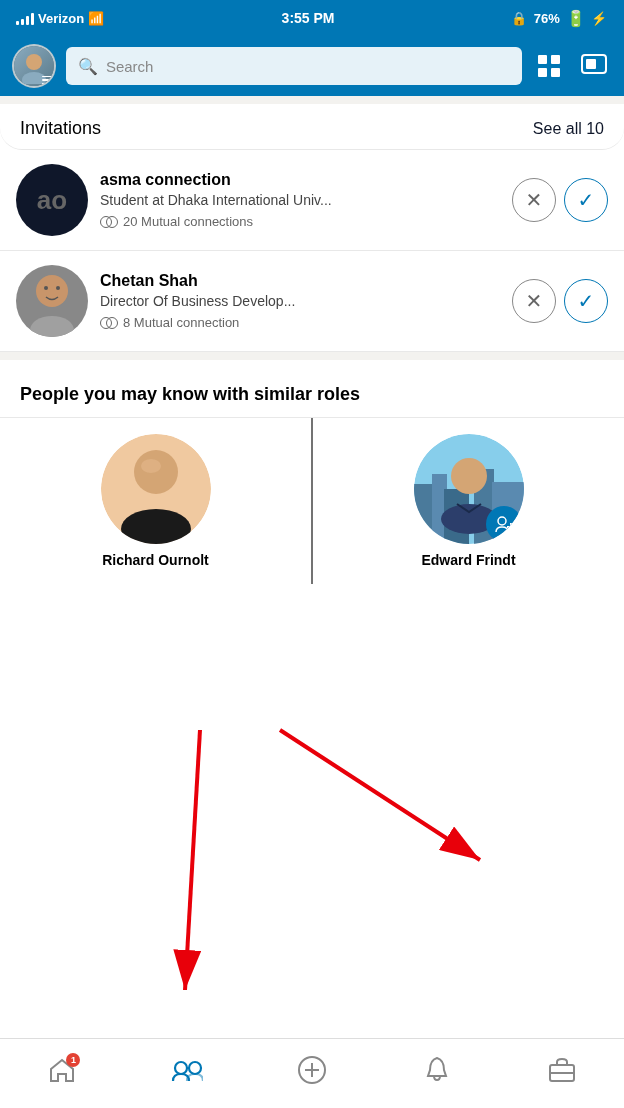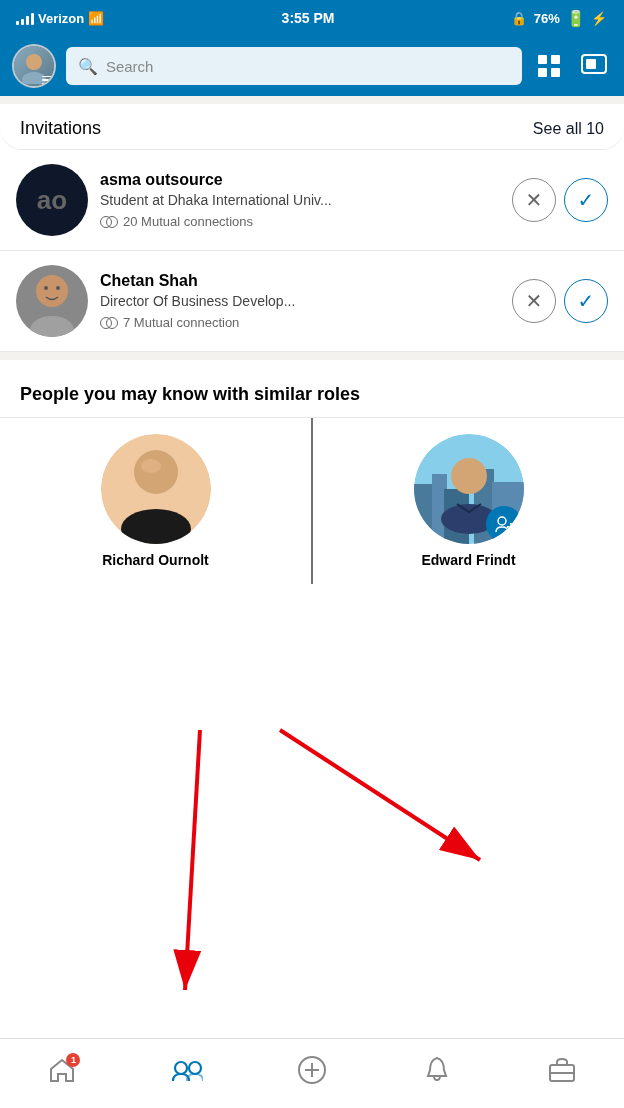--- a/index.html
+++ b/index.html
@@ -347,21 +347,21 @@
     <div class="invitations-header">
       <span class="invitations-label">Invitations</span>
       <span class="see-all">See all 10</span>
     </div>
 
     <div class="invitation-card">
       <div class="inv-avatar face-ao">
         <span>ao</span>
       </div>
       <div class="inv-info">
-        <div class="inv-name">asma outsource</div>
+        <div class="inv-name">asma connection</div>
         <div class="inv-title">Student at Dhaka International Univ...</div>
         <div class="inv-mutual">
           <span class="mutual-icon"></span>
           <span>20 Mutual connections</span>
         </div>
       </div>
       <div class="inv-actions">
         <button class="inv-btn decline">✕</button>
         <button class="inv-btn accept">✓</button>
       </div>
@@ -376,21 +376,21 @@
           <circle cx="30" cy="23" r="2" fill="#555"></circle>
           <circle cx="42" cy="23" r="2" fill="#555"></circle>
           <path d="M30 32 Q36 37 42 32" stroke="#555" stroke-width="1.5" fill="none"></path>
         </svg>
       </div>
       <div class="inv-info">
         <div class="inv-name">Chetan Shah</div>
         <div class="inv-title">Director Of Business Develop...</div>
         <div class="inv-mutual">
           <span class="mutual-icon"></span>
-          <span>7 Mutual connection</span>
+          <span>8 Mutual connection</span>
         </div>
       </div>
       <div class="inv-actions">
         <button class="inv-btn decline">✕</button>
         <button class="inv-btn accept">✓</button>
       </div>
     </div>
   </div>
 
   <div class="section-divider"></div>

